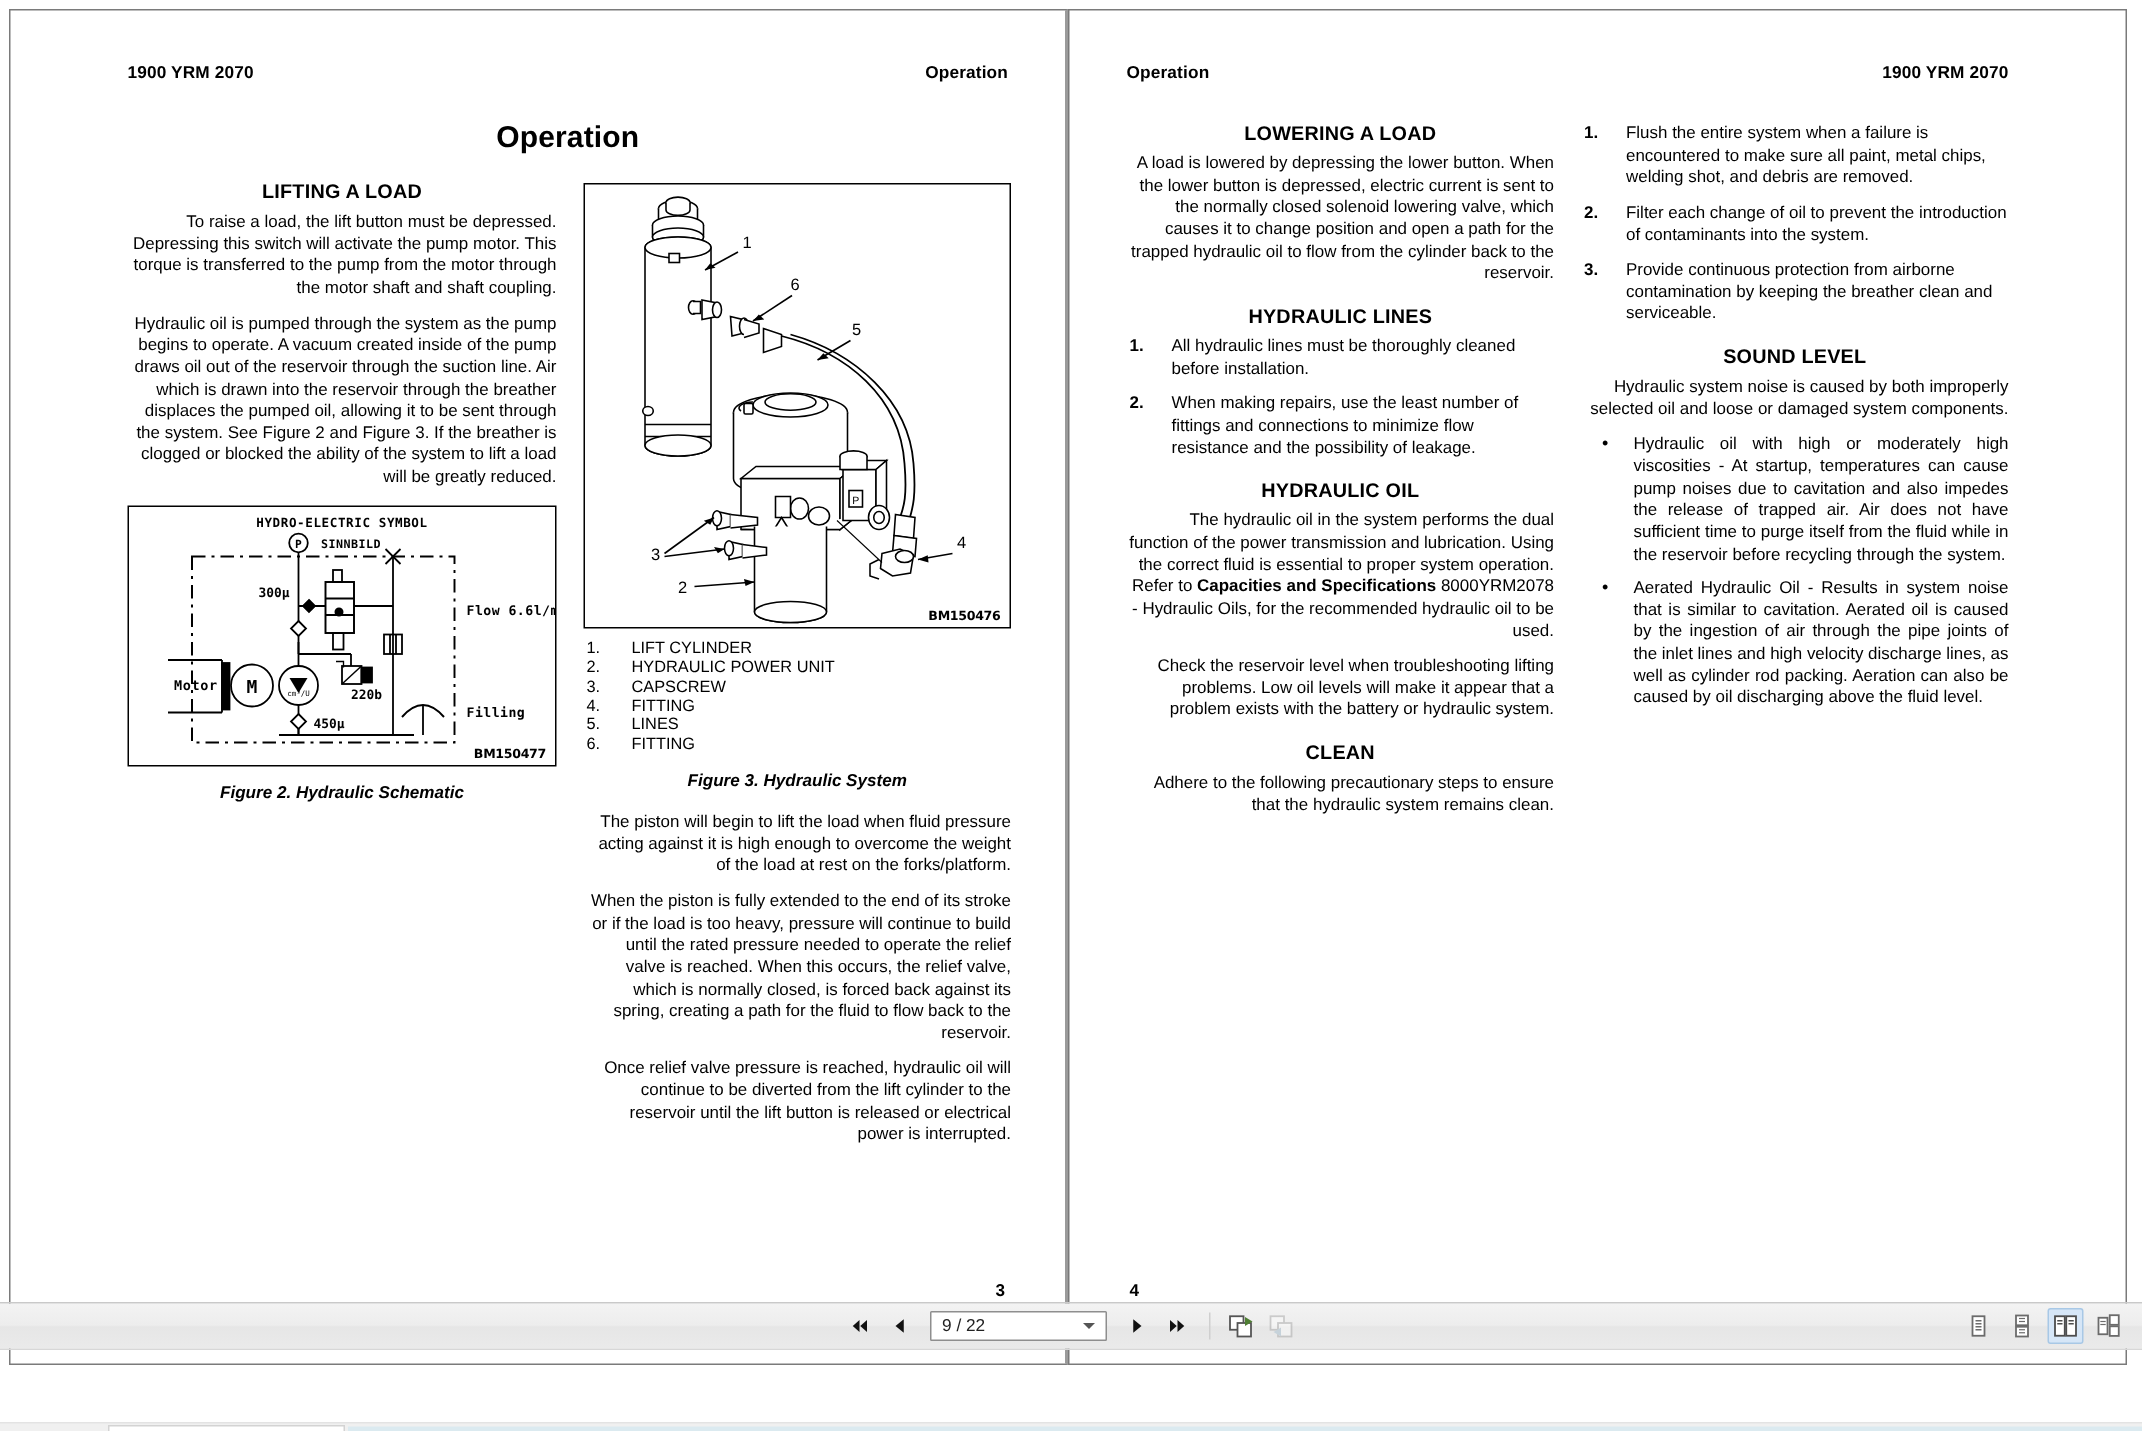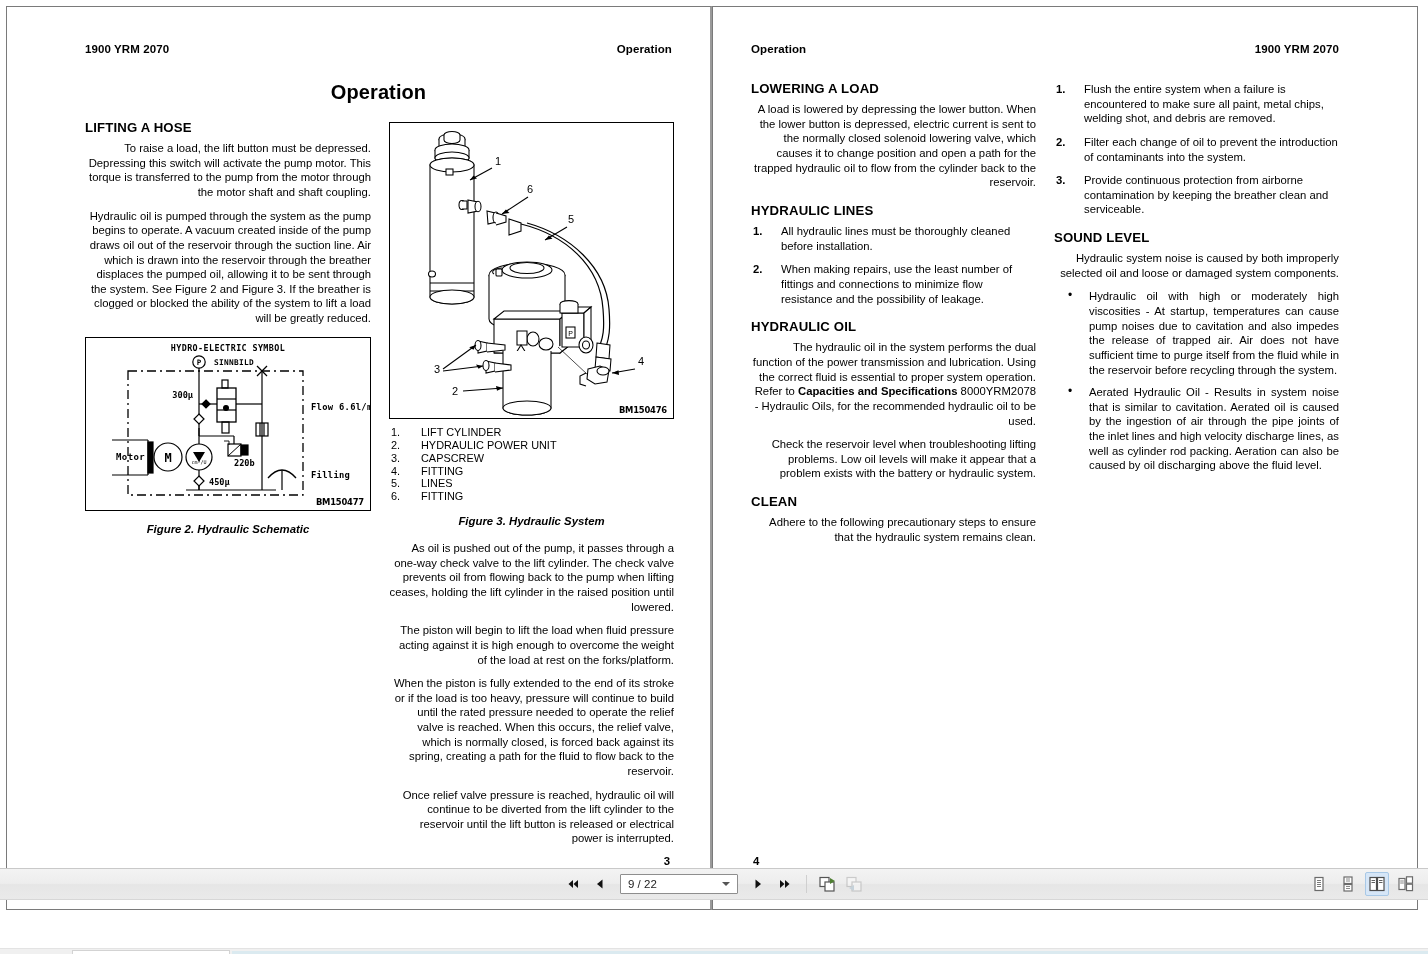--- a/index.html
+++ b/index.html
@@ -75,20 +75,21 @@
     gap: 18px;
   }
   .col { width: 287px; }
 
   h2.sec {
     font-size: 13.2px;
     font-weight: bold;
     margin: 0 0 6px 0;
     letter-spacing: 0.15px;
     line-height: 1.15;
+    text-align: center;
   }
   h2.sec.spaced { margin-top: 13px; }
 
   p.body {
     font-size: 11.3px;
     line-height: 1.295;
     margin: 0 0 9px 0;
     color: #000;
     text-align: right;
   }
@@ -273,21 +274,21 @@
           <div class="runhead">
             <span>1900 YRM 2070</span>
             <span>Operation</span>
           </div>
 
           <div class="chapter-title">Operation</div>
 
           <div class="cols">
 
             <div class="col">
-              <h2 class="sec">LIFTING A HOSE</h2>
+              <h2 class="sec">LIFTING A LOAD</h2>
               <p class="body">To raise a load, the lift button must be depressed. Depressing this switch will activate the pump motor. This torque is transferred to the pump from the motor through the motor shaft and shaft coupling.</p>
               <p class="body">Hydraulic oil is pumped through the system as the pump begins to operate. A vacuum created inside of the pump draws oil out of the reservoir through the suction line. Air which is drawn into the reservoir through the breather displaces the pumped oil, allowing it to be sent through the system. See Figure 2 and Figure 3. If the breather is clogged or blocked the ability of the system to lift a load will be greatly reduced.</p>
 
               <div class="figbox" style="height:174px;margin-top:11px;">
                 <svg width="284" height="171" viewBox="0 0 284 171">
                   <g stroke="#000" fill="none" stroke-width="1.2" font-family="'DejaVu Sans Mono', monospace">
 
                     <text x="142" y="13" font-size="8.4" text-anchor="middle" stroke="none" fill="#000" font-weight="bold" letter-spacing="0.4">HYDRO-ELECTRIC SYMBOL</text>
                     <circle cx="113" cy="24" r="6.2" stroke-width="1.2"></circle>
                     <text x="113" y="27.3" font-size="7.5" text-anchor="middle" stroke="none" fill="#000" font-weight="bold">P</text>
@@ -482,21 +483,20 @@
                 <li><span class="pn">1.</span><span>LIFT CYLINDER</span></li>
                 <li><span class="pn">2.</span><span>HYDRAULIC POWER UNIT</span></li>
                 <li><span class="pn">3.</span><span>CAPSCREW</span></li>
                 <li><span class="pn">4.</span><span>FITTING</span></li>
                 <li><span class="pn">5.</span><span>LINES</span></li>
                 <li><span class="pn">6.</span><span>FITTING</span></li>
               </ul>
 
               <div class="fig-caption">Figure 3. Hydraulic System</div>
 
-              <p class="body">As oil is pushed out of the pump, it passes through a one-way check valve to the lift cylinder. The check valve prevents oil from flowing back to the pump when lifting ceases, holding the lift cylinder in the raised position until lowered.</p>
               <p class="body">The piston will begin to lift the load when fluid pressure acting against it is high enough to overcome the weight of the load at rest on the forks/platform.</p>
               <p class="body">When the piston is fully extended to the end of its stroke or if the load is too heavy, pressure will continue to build until the rated pressure needed to operate the relief valve is reached. When this occurs, the relief valve, which is normally closed, is forced back against its spring, creating a path for the fluid to flow back to the reservoir.</p>
               <p class="body">Once relief valve pressure is reached, hydraulic oil will continue to be diverted from the lift cylinder to the reservoir until the lift button is released or electrical power is interrupted.</p>
             </div>
           </div>
 
           <div class="folio">3</div>
         </div>
       </div>
 

